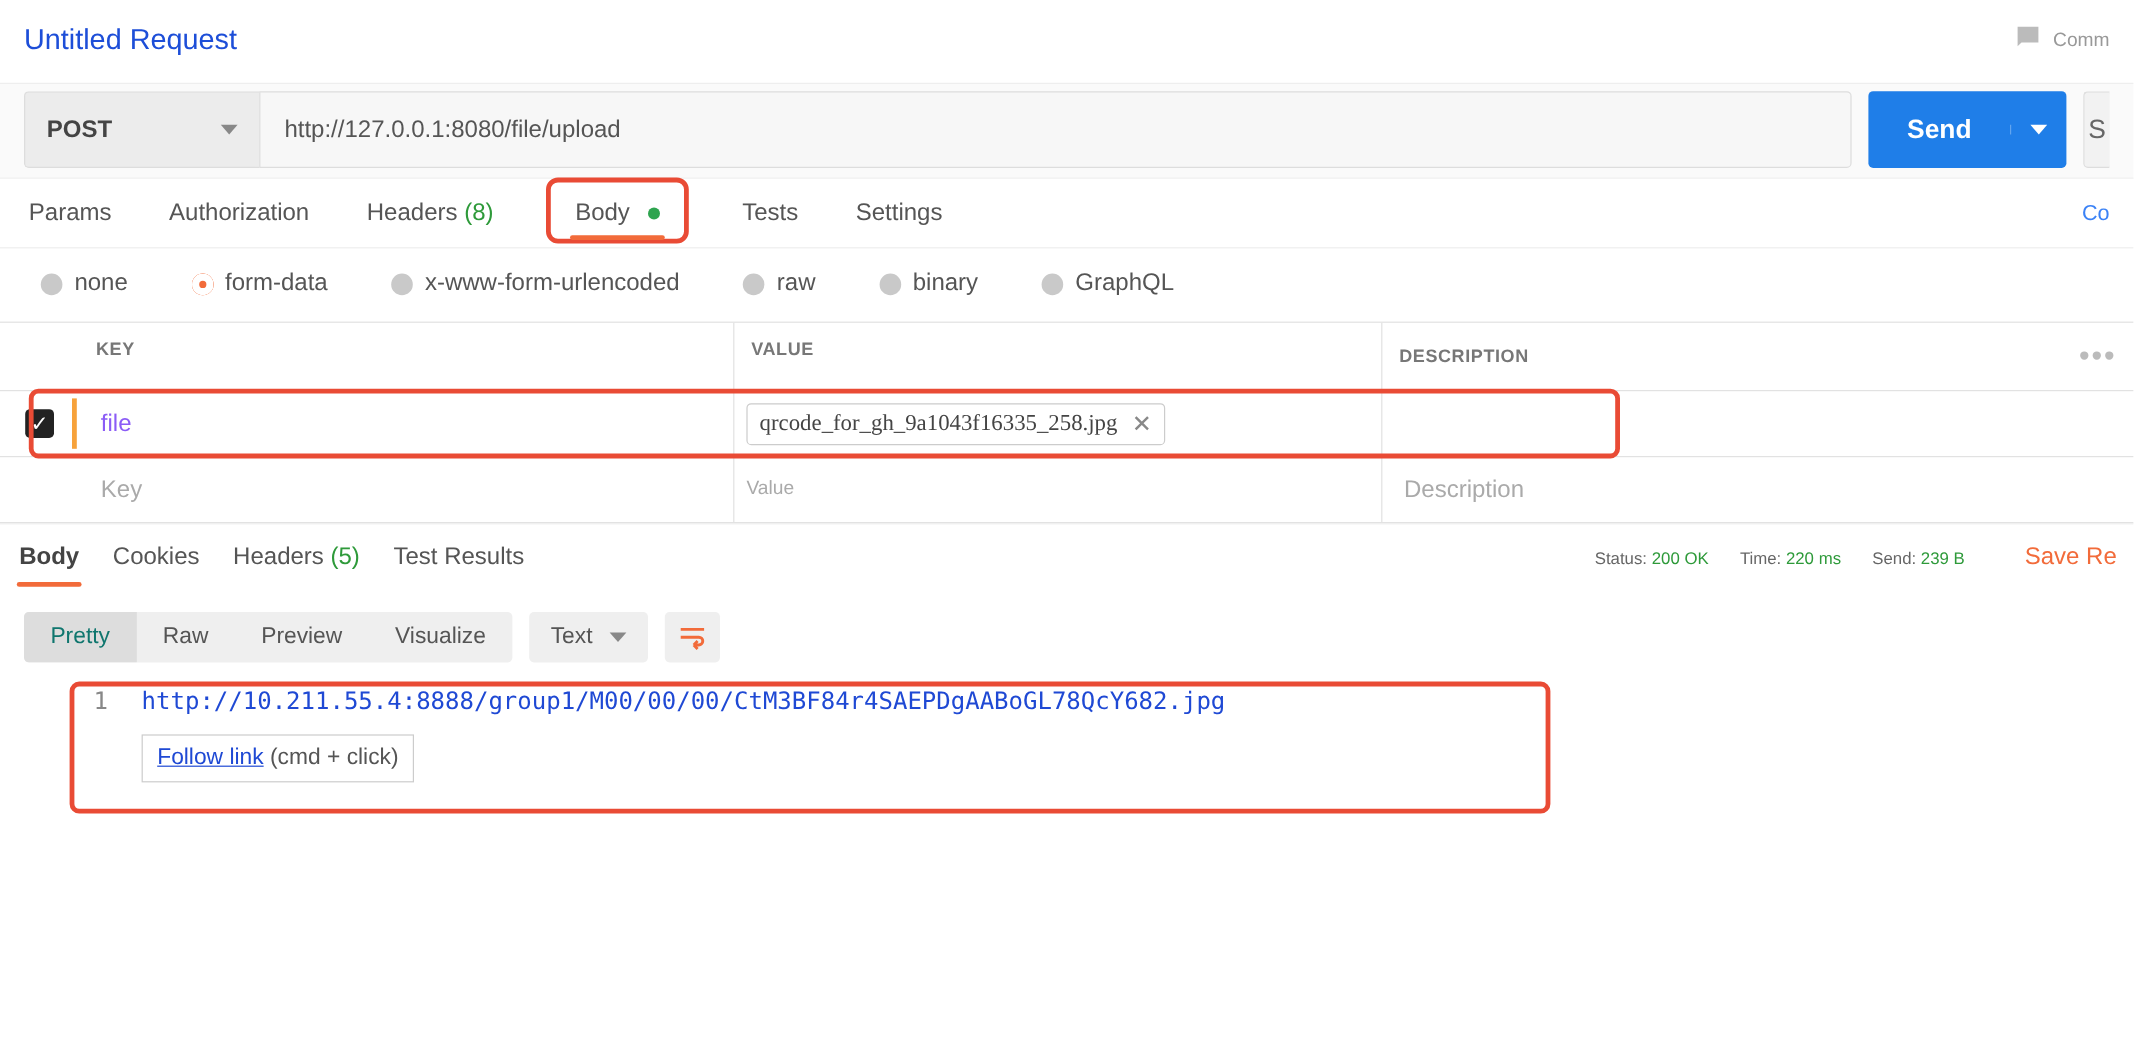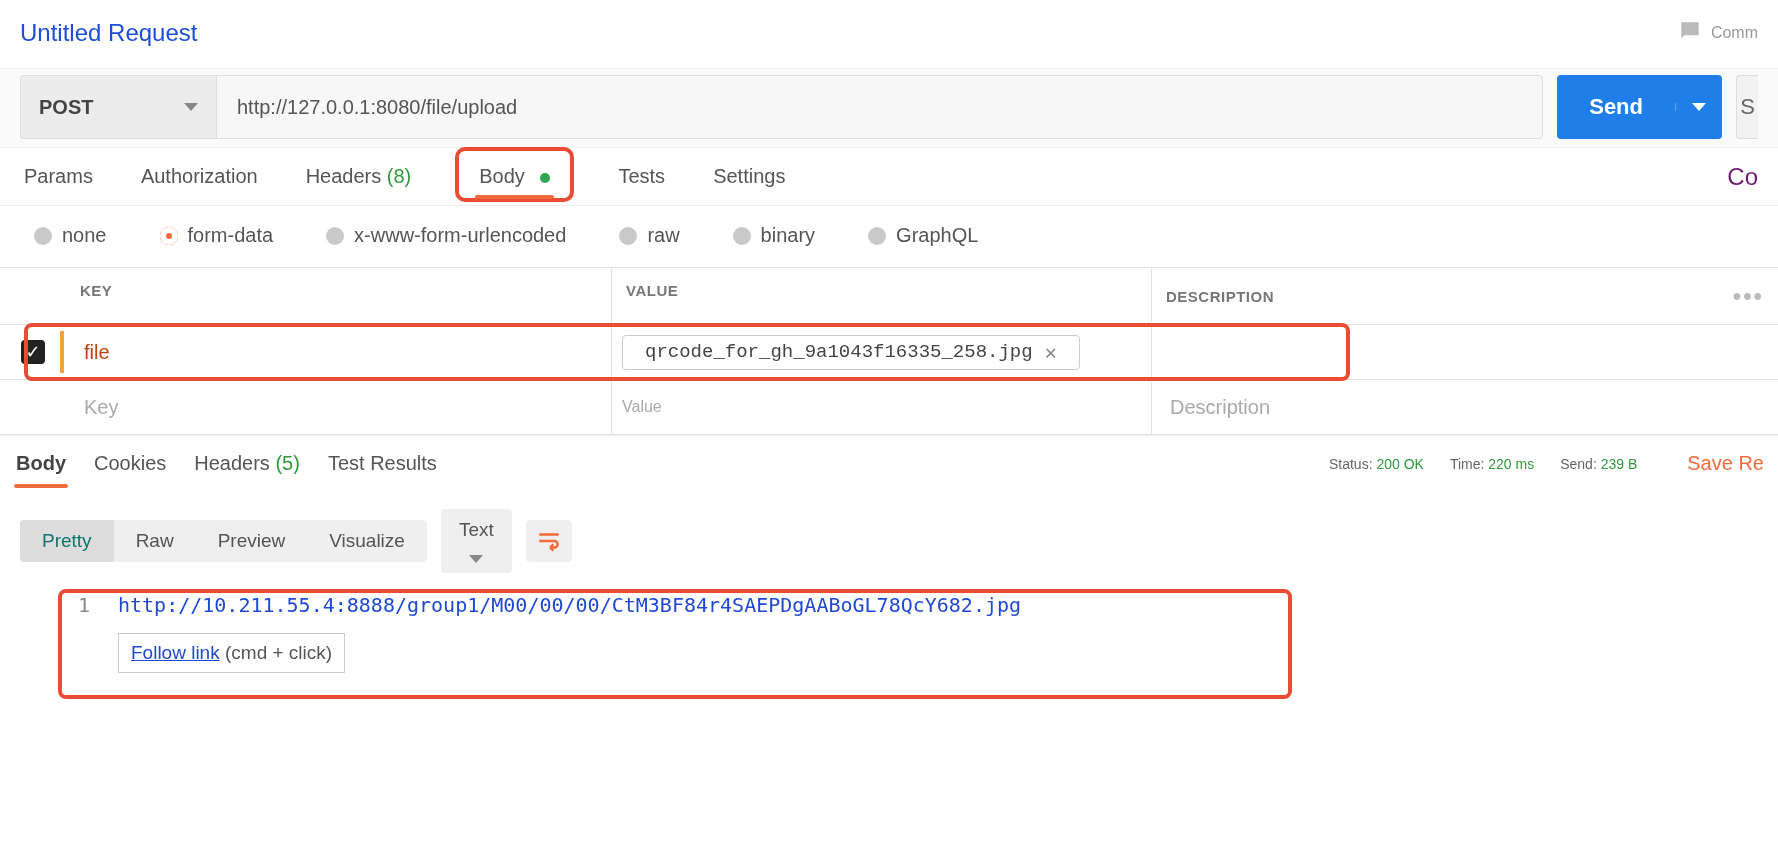--- a/index.html
+++ b/index.html
@@ -18,60 +18,60 @@
   .send-drop .caret-down { border-top-color: #fff; }
   .save-stub { width: 22px; height: 64px; border: 1px solid #ddd; border-right: none; background: #f2f2f2; border-radius: 4px 0 0 4px; display: flex; align-items: center; justify-content: center; color: #666; font-size: 22px; }
 
   .req-tabs { display: flex; align-items: center; padding: 0 20px; border-bottom: 1px solid #eee; gap: 40px; background: #fff; height: 58px; position: relative; }
   .req-tab { color: #555; font-size: 20px; padding: 14px 4px; position: relative; }
   .req-tab .count-green { color: #2e9a3a; }
   .req-tab.active-underline::after { content:""; position:absolute; left:0; right:0; bottom:-1px; height:4px; background:#f26b3a; border-radius:2px; }
   .body-tab-wrap { border: 4px solid #e94b35; border-radius: 10px; padding: 4px 16px 0; margin-top: -4px; }
   .body-tab-wrap .req-tab { padding: 10px 4px 10px; }
   .green-dot { display: inline-block; width: 10px; height: 10px; border-radius: 50%; background: #2ea44f; margin-left: 10px; vertical-align: middle; }
-  .req-tabs-right { margin-left: auto; color: #701a75; font-size: 24px; }
+  .req-tabs-right { margin-left: auto; color: #3b82f6; font-size: 18px; }
 
   .body-types { display: flex; align-items: center; gap: 53px; padding: 18px 34px 20px; font-size: 20px; color: #555; }
   .radio-item { display: flex; align-items: center; gap: 10px; }
   .radio { width: 18px; height: 18px; border-radius: 50%; background: #c9c9c9; }
   .radio.checked { background: radial-gradient(circle, #f26b3a 0 40%, #fff 42% 58%, #f26b3a 60% 100%); box-shadow: inset 0 0 0 4px #fff, inset 0 0 0 8px #f26b3a; background: #f26b3a; position: relative; }
   .radio.checked::after{content:"";position:absolute;inset:3px;border:3px solid #fff;border-radius:50%;}
 
   .kv-header { display: flex; border-top: 1px solid #e2e2e2; border-bottom: 1px solid #e2e2e2; background: #fff; font-size: 15px; color: #777; font-weight: 600; letter-spacing: .5px; }
   .kv-col-check { width: 66px; }
   .kv-col-key { flex: 0 0 546px; padding: 14px 14px; border-right: 1px solid #e2e2e2; }
   .kv-col-val { flex: 0 0 540px; padding: 14px 14px; border-right: 1px solid #e2e2e2; }
   .kv-col-desc { flex: 1; padding: 14px 14px; display:flex; align-items:center; justify-content:space-between; }
   .dots { color: #bbb; font-size: 24px; letter-spacing: 2px; }
 
   .kv-row { display: flex; min-height: 54px; border-bottom: 1px solid #e2e2e2; align-items: center; }
   .red-box-row { position: relative; }
   .red-box-row .red-outline { position: absolute; left: 24px; top: -2px; right: 428px; bottom: -2px; border: 4px solid #e94b35; border-radius: 8px; pointer-events: none; }
   .checkbox { width: 24px; height: 24px; background: #222; border-radius: 4px; margin: 0 auto; display:flex;align-items:center;justify-content:center;color:#fff;font-size:18px;}
   .orange-accent { position:absolute; left:60px; top:6px; bottom:6px; width:4px; background:#f7a23b; }
-  .kv-key-cell { flex: 0 0 546px; padding: 0 18px; font-size: 20px; color: #c2410c; border-right:1px solid #e2e2e2; height:54px; display:flex; align-items:center; }
+  .kv-key-cell { flex: 0 0 546px; padding: 0 18px; font-size: 20px; color: #8b5cf6; border-right:1px solid #e2e2e2; height:54px; display:flex; align-items:center; }
   .kv-val-cell { flex: 0 0 540px; padding: 0 10px; border-right:1px solid #e2e2e2; height:54px; display:flex; align-items:center; }
-  .file-chip { border: 1px solid #ccc; border-radius: 4px; padding: 4px 22px; display:flex; align-items:center; gap: 12px; font-size: 19px; color:#444; font-family: Liberation Mono, monospace; }
+  .file-chip { border: 1px solid #ccc; border-radius: 4px; padding: 4px 10px; display:flex; align-items:center; gap: 12px; font-size: 19px; color:#444; font-family: Liberation Serif, serif; }
   .file-chip .x { color:#888; font-size: 20px; }
   .kv-desc-cell { flex:1; padding:0 18px; font-size:20px; color:#444; height:54px; display:flex; align-items:center;}
   .kv-empty { color:#aaa; }
 
   .resp-tabs { display:flex; align-items:center; border-top:1px solid #eee; height:56px; padding: 0 14px 0 14px; gap: 24px; font-size: 20px; color:#555; }
   .resp-tab { padding: 12px 2px; }
   .resp-tab.active { color:#444; font-weight:600; position:relative; }
   .resp-tab.active::after{content:"";position:absolute;left:0;right:0;bottom:-1px;height:4px;background:#f26b3a;border-radius:2px;}
   .resp-status { margin-left:auto; display:flex; gap: 26px; align-items:center; font-size:14px; color:#666;}
   .status-green { color:#2e9a3a; }
   .save-resp { color:#f26b3a; font-size:20px; margin-left: 26px; }
 
   .view-row { display:flex; align-items:center; padding: 18px 20px 14px; gap: 14px; }
   .seg { background:#efefef; border-radius:4px; display:flex; overflow:hidden; }
   .seg-btn { padding: 10px 22px; font-size:19px; color:#555; }
   .seg-btn.active { background:#ddd; color:#0f766e; }
-  .format-sel { background:#efefef; border-radius:4px; padding: 10px 18px; display:flex; align-items:center; gap:14px; color:#555; font-size:19px;flex-direction:column;}
+  .format-sel { background:#efefef; border-radius:4px; padding: 10px 18px; display:flex; align-items:center; gap:14px; color:#555; font-size:19px;}
   .wrap-btn { background:#efefef; border-radius:4px; width:46px;height:42px; display:flex;align-items:center;justify-content:center;}
   .wrap-btn svg { width:26px;height:26px; stroke:#f26b3a; fill:none; stroke-width:2.2;}
 
   .resp-body-area { position: relative; padding: 0 20px 30px; }
   .resp-red-box { position:absolute; left: 58px; right: 486px; top: 2px; height: 110px; border:4px solid #e94b35; border-radius:8px; pointer-events:none;}
   .code-line { display:flex; align-items:flex-start; gap: 28px; font-family: Menlo, Consolas, monospace; font-size: 20px; padding: 6px 46px 8px; }
   .lineno { color:#888; width: 24px; text-align:right; }
   .link-blue { color:#1f49d4; }
   .follow-box { margin-left: 98px; margin-top: 8px; border:1px solid #ccc; display:inline-block; padding: 8px 12px; font-size:19px; }
   .follow-box a { color:#1f49d4; text-decoration: underline; }

